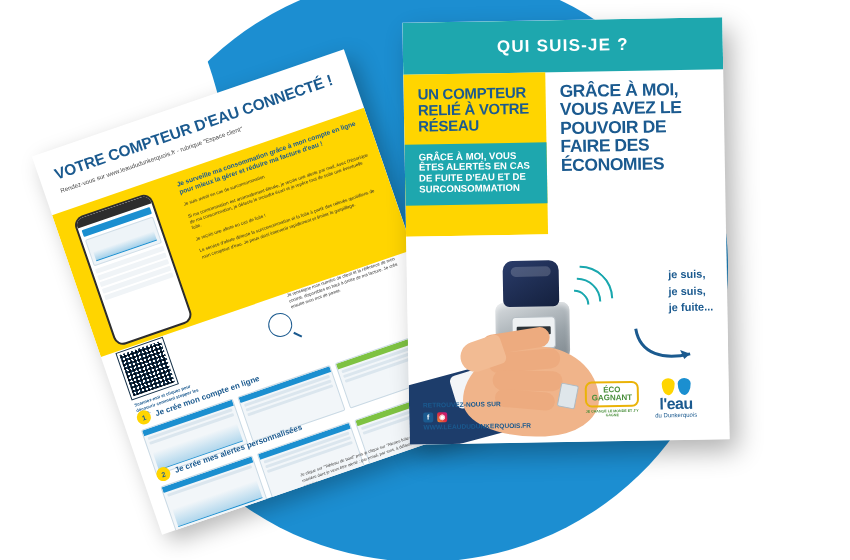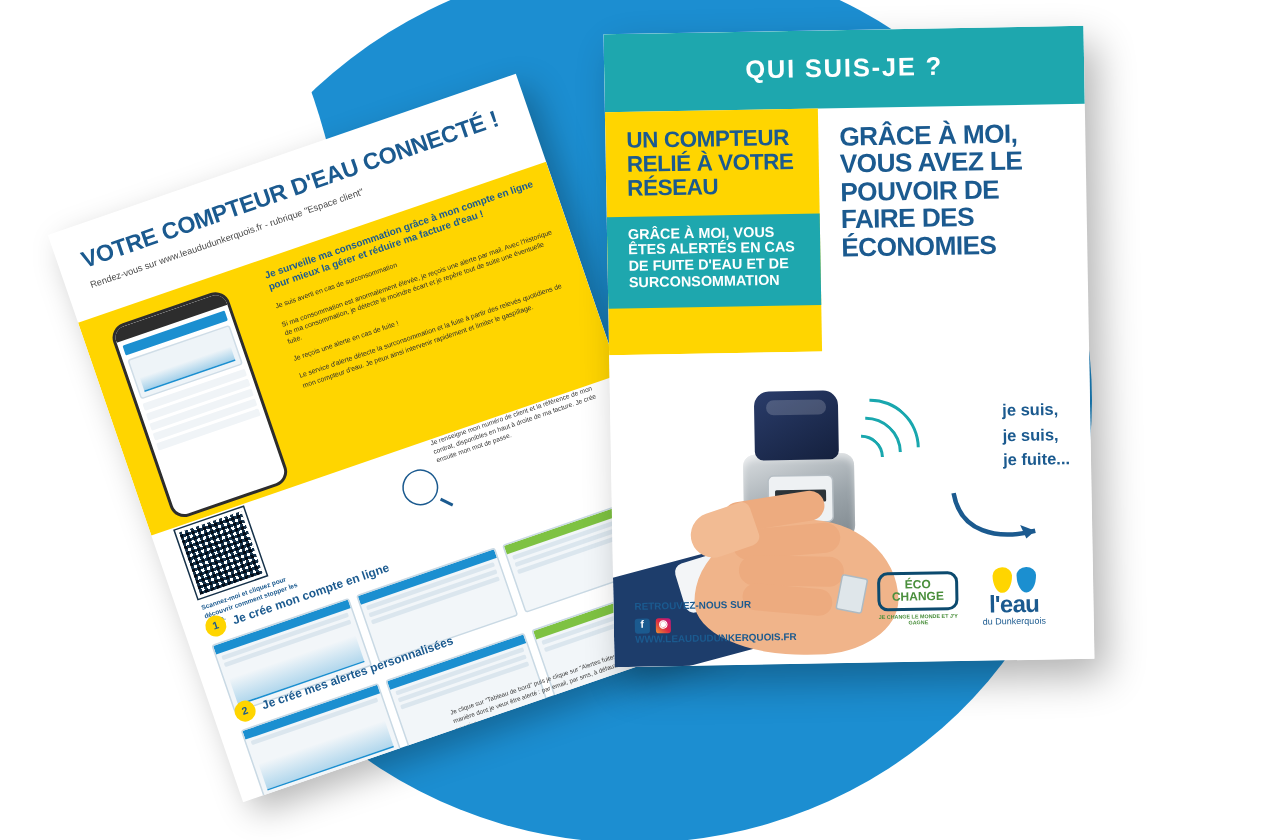--- a/index.html
+++ b/index.html
@@ -531,21 +531,21 @@
   }
   .eco {
     position: absolute;
     left: 176px;
     top: -60px;
     width: 54px;
     text-align: center;
     color: #4a8f3c;
   }
   .eco-badge {
-    border: 2px solid #0c4a6e;
+    border: 2px solid #eab308;
     border-radius: 7px;
     padding: 3px 2px;
     font-weight: bold;
     font-size: 8px;
     line-height: 1.0;
   }
   .eco-sub {
     margin-top: 2px;
     font-size: 3.6px;
     font-weight: bold;
@@ -746,21 +746,21 @@
         <div class="fr-social">
           <span class="ico">f</span>
           <span class="ico ig">◉</span>
         </div>
         <div>WWW.LEAUDUDUNKERQUOIS.FR</div>
       </div>
 
       <div class="eco">
         <div class="eco-badge">
           <div>ÉCO</div>
-          <div>CHANGE</div>
+          <div>GAGNANT</div>
         </div>
         <div class="eco-sub">JE CHANGE LE MONDE ET J'Y GAGNE</div>
       </div>
 
       <div class="logo-eau">
         <div class="drops">
           <div class="drop y"></div>
           <div class="drop"></div>
         </div>
         <div class="nm">l'eau</div>

